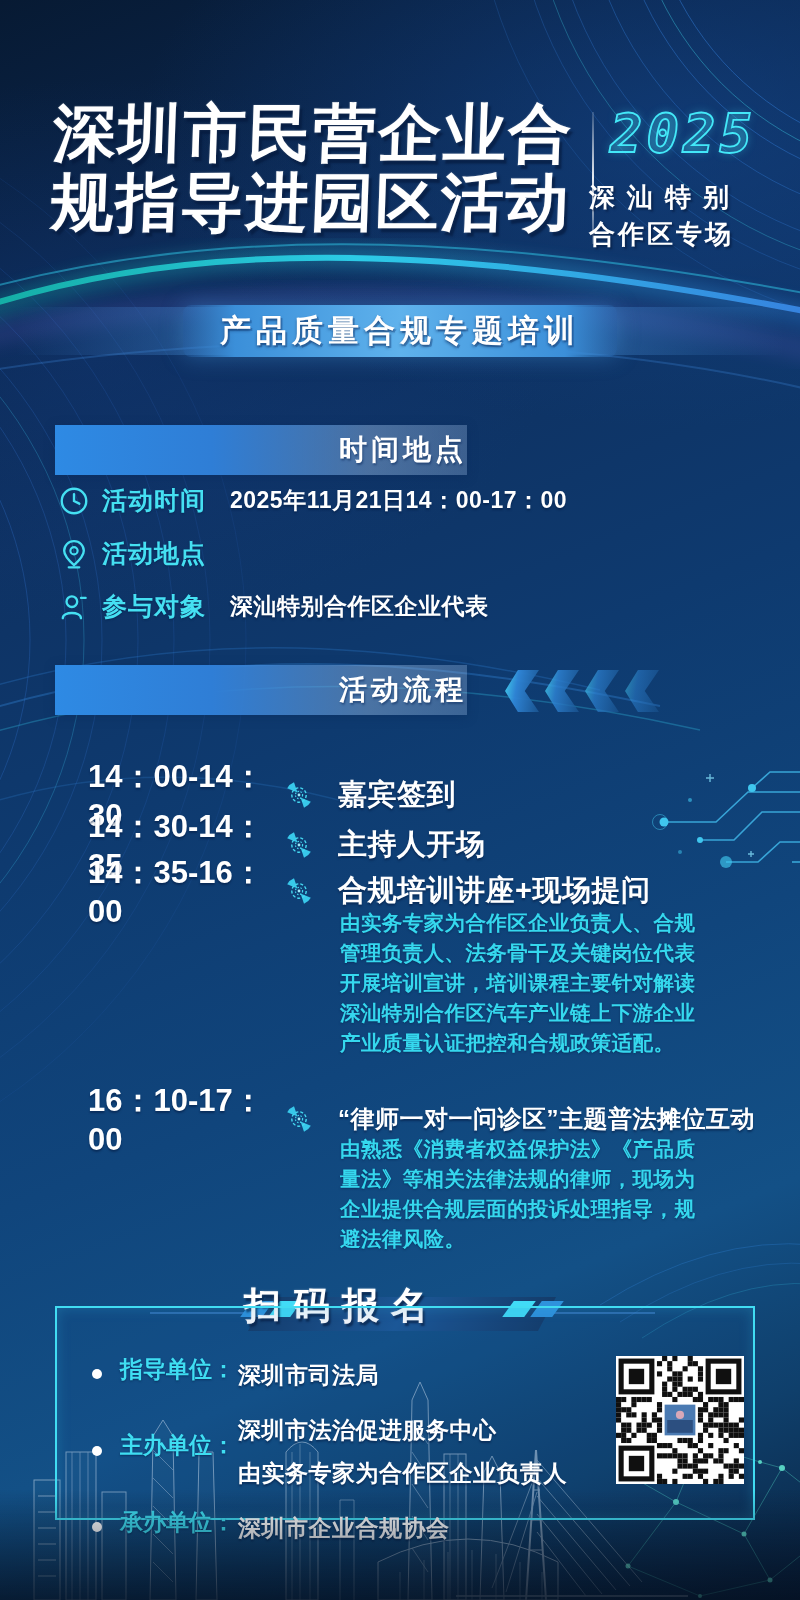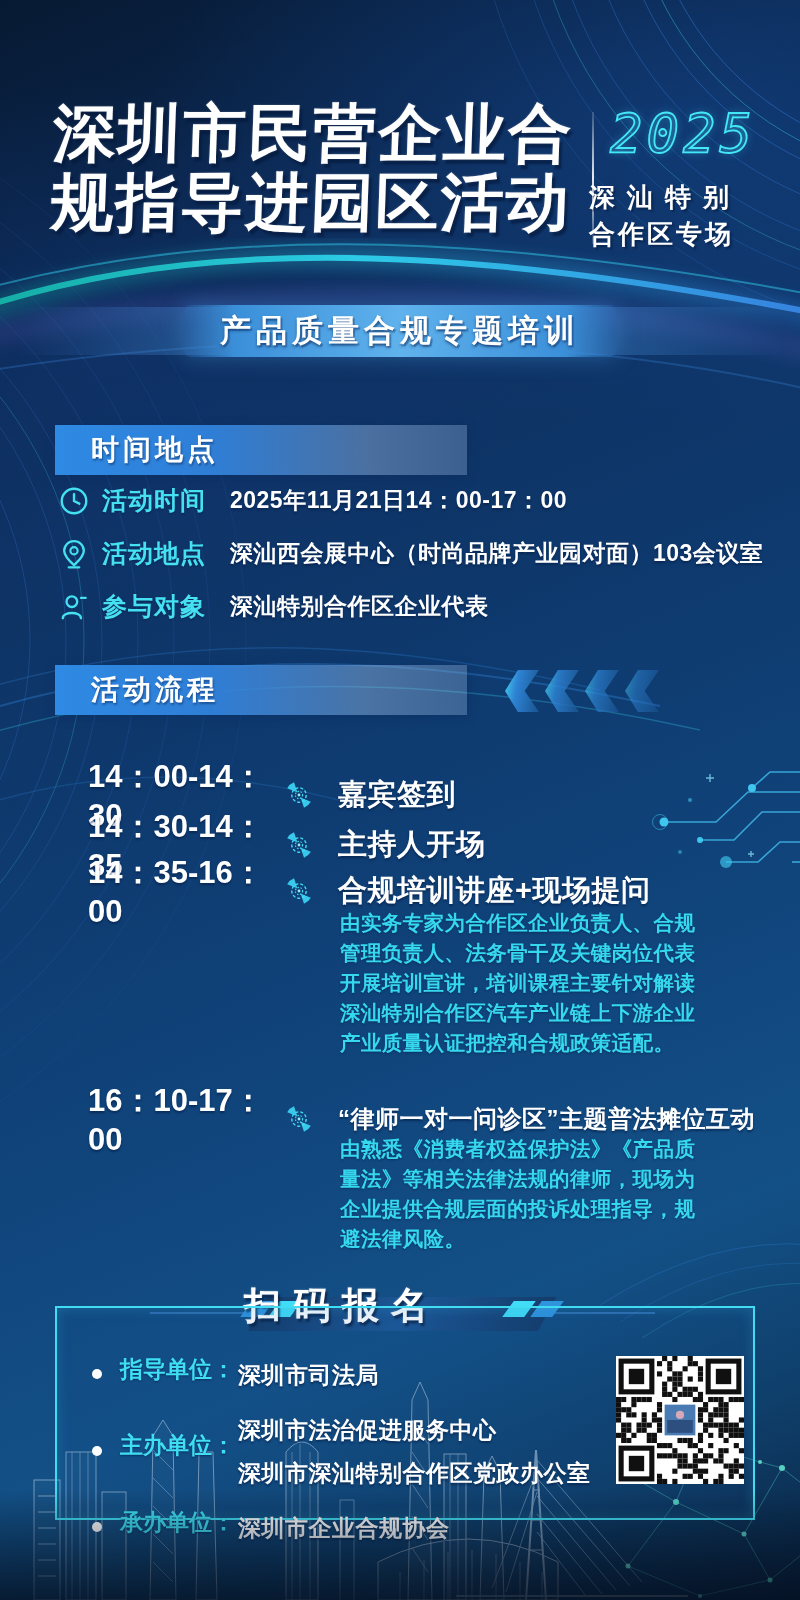--- a/index.html
+++ b/index.html
@@ -16,21 +16,21 @@
   .bottom-fade{position:absolute;left:0;bottom:0;width:800px;height:110px;
     background:linear-gradient(180deg,rgba(5,15,30,0),rgba(4,13,28,.75));}
 
   
   .hero-title{position:absolute;left:52px;top:99px;color:#fff;font-weight:bold;
     font-size:63px;line-height:69px;letter-spacing:2px;transform:skewX(-2deg);
     text-shadow:3px 4px 2px rgba(5,25,60,.65),0 0 2px rgba(255,255,255,.3);}
   .hero-divider{position:absolute;left:592px;top:112px;width:2px;height:132px;
     background:linear-gradient(180deg,rgba(255,255,255,.15),rgba(255,255,255,.9),rgba(255,255,255,.15));}
   .year{position:absolute;left:610px;top:102px;width:160px;
-    font-family:"DejaVu Sans Mono","Liberation Mono",monospace;font-weight:normal;font-style:italic;
+    font-family:"DejaVu Sans Mono","Liberation Mono",monospace;font-weight:bold;font-style:italic;
     font-size:54px;letter-spacing:4px;color:rgba(80,230,250,.12);
     -webkit-text-stroke:1.8px #43e8f8;text-shadow:0 0 10px rgba(60,220,250,.35);}
   .edition{position:absolute;left:589px;color:#fff;font-weight:bold;font-size:26px;
     text-shadow:2px 2px 2px rgba(5,25,60,.6);}
   .edition.l1{top:180px;letter-spacing:12px;}
   .edition.l2{top:217px;letter-spacing:3px;}
 
   
   .subtitle-band{position:absolute;left:0;top:303px;width:800px;height:56px;}
   .subtitle-band .stripe{position:absolute;left:0;top:4px;width:800px;height:48px;
@@ -38,21 +38,21 @@
   .subtitle-band .pill{position:absolute;left:183px;top:2px;width:434px;height:52px;border-radius:8px;
     background:linear-gradient(90deg,rgba(55,130,210,.25) 0%,#3b8fd9 12%,#5fb2ec 50%,#3b8fd9 88%,rgba(55,130,210,.25) 100%);
     box-shadow:0 0 22px rgba(80,170,240,.35);}
   .subtitle-band .txt{position:absolute;left:0;top:0;width:800px;height:56px;line-height:56px;
     text-align:center;color:#fff;font-weight:bold;font-size:31px;letter-spacing:5px;
     text-shadow:0 2px 3px rgba(10,40,90,.55),2px 2px 0 rgba(20,60,120,.35);}
 
   
   .sec-bar{position:absolute;left:55px;width:412px;height:50px;
     background:linear-gradient(90deg,#2e8ae4 0%,#2f7ed6 38%,rgba(140,178,222,.48) 76%,rgba(165,196,235,.30) 100%);
-    box-shadow:0 2px 10px rgba(10,40,90,.35);}
+    box-shadow:0 2px 10px rgba(10,40,90,.35);text-align:right;}
   .sec-bar .sec-title{display:block;padding-left:36px;line-height:50px;color:#fff;
     font-weight:bold;font-size:28px;letter-spacing:4px;text-shadow:1px 2px 2px rgba(10,40,90,.5);}
   .chevrons{position:absolute;left:505px;top:670px;display:flex;gap:6px;}
   .chev{width:34px;height:42px;
     clip-path:polygon(100% 0%,38% 0%,0% 50%,38% 100%,100% 100%,58% 50%);
     background:linear-gradient(100deg,#45d8f2 0%,#2f86d8 35%,#1a5490 100%);}
   .chev:nth-child(1){opacity:.95}.chev:nth-child(2){opacity:.8}
   .chev:nth-child(3){opacity:.65}.chev:nth-child(4){opacity:.5}
 
   
@@ -260,21 +260,20 @@
     </div>
     <div class="info-row">
       <span class="info-icon">
         <svg viewBox="0 0 30 30" width="32" height="32">
           <path d="M15 3 C9.8 3 5.8 7 5.8 12 C5.8 17.2 15 25.5 15 25.5 C15 25.5 24.2 17.2 24.2 12 C24.2 7 20.2 3 15 3 Z" fill="none" stroke="#45e0f2" stroke-width="2.2"></path>
           <circle cx="15" cy="12" r="3.4" fill="none" stroke="#45e0f2" stroke-width="2"></circle>
           <path d="M10 27.5 h10" stroke="#45e0f2" stroke-width="2" stroke-linecap="round"></path>
         </svg>
       </span>
       <span class="info-label">活动地点</span>
-      <span class="info-value">深汕西会展中心（时尚品牌产业园对面）103会议室</span>
     </div>
     <div class="info-row">
       <span class="info-icon">
         <svg viewBox="0 0 30 30" width="32" height="32">
           <circle cx="13" cy="10" r="5" fill="none" stroke="#45e0f2" stroke-width="2.2"></circle>
           <path d="M4.5 25.5 C4.5 19 21.5 19 21.5 25.5" fill="none" stroke="#45e0f2" stroke-width="2.2" stroke-linecap="round"></path>
           <path d="M21.5 6.5 h4.5" stroke="#45e0f2" stroke-width="2" stroke-linecap="round"></path>
         </svg>
       </span>
       <span class="info-label">参与对象</span>
@@ -365,21 +364,21 @@
     <div class="org-row">
       <span class="org-bullet"></span>
       <span class="org-label">指导单位：</span>
       <span class="org-val">深圳市司法局</span>
     </div>
     <div class="org-row">
       <span class="org-bullet"></span>
       <span class="org-label">主办单位：</span>
       <span class="org-val">
         <div>深圳市法治促进服务中心</div>
-        <div class="second">深圳市深汕特别合作区党政办公室</div>
+        <div class="second">由实务专家为合作区企业负责人</div>
       </span>
     </div>
     <div class="org-row">
       <span class="org-bullet"></span>
       <span class="org-label">承办单位：</span>
       <span class="org-val">深圳市企业合规协会</span>
     </div>
   </div>
 
   <div class="qr" id="qr">

